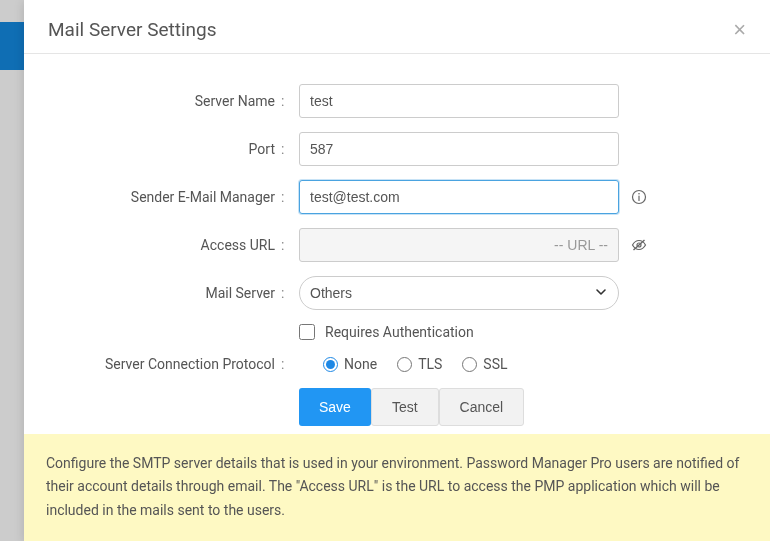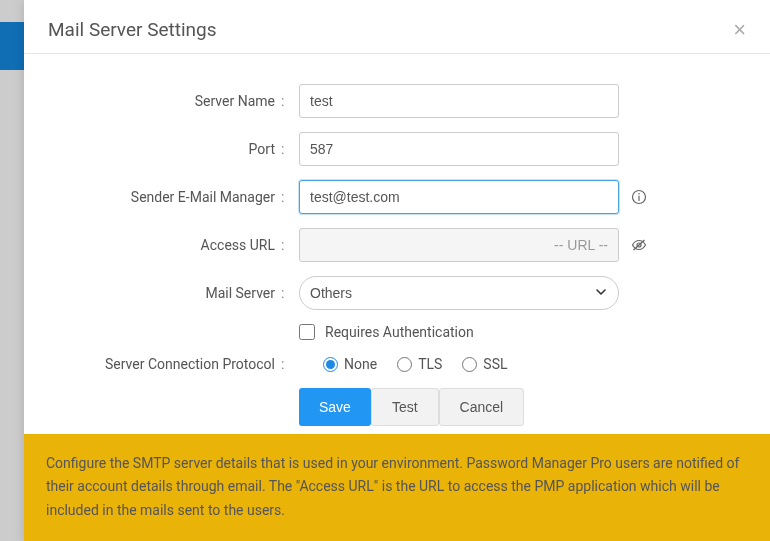--- a/index.html
+++ b/index.html
@@ -182,21 +182,21 @@
     .btn-default {
       background: #f2f2f2;
       color: #555555;
       border: 1px solid #dddddd;
     }
     .help-block {
       position: absolute;
       bottom: 0;
       left: 0;
       right: 0;
-      background: #eab308;
+      background: #fef9c3;
       padding: 18px 22px;
       color: #555555;
       font-size: 14px;
       line-height: 1.7;
     }
     .info-circle svg, .eye-off svg {
       width: 16px;
       height: 16px;
     }
   </style>

